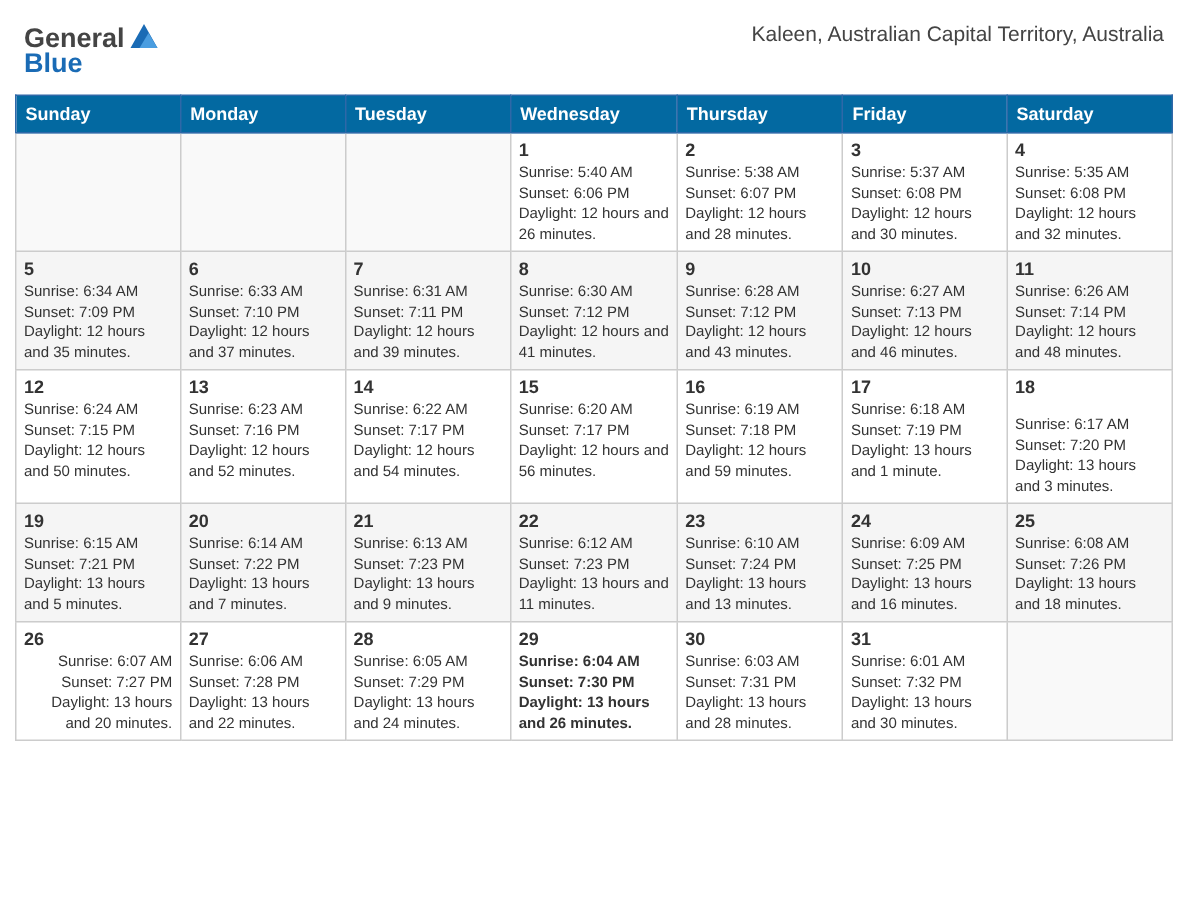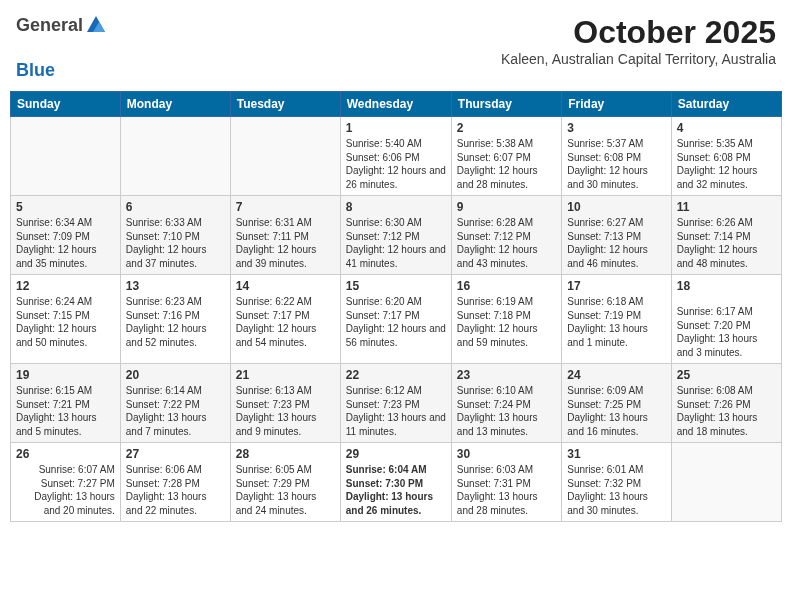--- a/index.html
+++ b/index.html
@@ -61,33 +61,32 @@
       line-height: 1.35;
       color: #333;
     }
     .empty-cell { background: #f9f9f9 !important; }
   </style>
 </head>
 <body>
 
 <div class="header">
   <div class="logo">
-    <div style="display:flex;flex-direction:column;align-items:flex-start;gap:28px;">
+    <div style="display:flex;flex-direction:column;align-items:flex-start;">
       <div style="display:flex;align-items:center;">
         <span style="font-size:18px;font-weight:bold;color:#444;">General</span>
         <svg width="22" height="22" viewBox="0 0 22 22" style="margin:0 2px;">
           <polygon points="11,2 20,18 2,18" fill="#1a6bb5"></polygon>
           <polygon points="14,8 20,18 8,18" fill="#4a9de0"></polygon>
         </svg>
       </div>
       <span style="font-size:18px;font-weight:bold;color:#1a6bb5;margin-top:-4px;">Blue</span>
     </div>
   </div>
   <div class="title-area">
-    <h1>October 2025</h1>
     <h2>Kaleen, Australian Capital Territory, Australia</h2>
   </div>
 </div>
 
 <table class="calendar">
   <thead>
     <tr>
     <th>Sunday</th>
         <th>Monday</th>
         <th>Tuesday</th>

